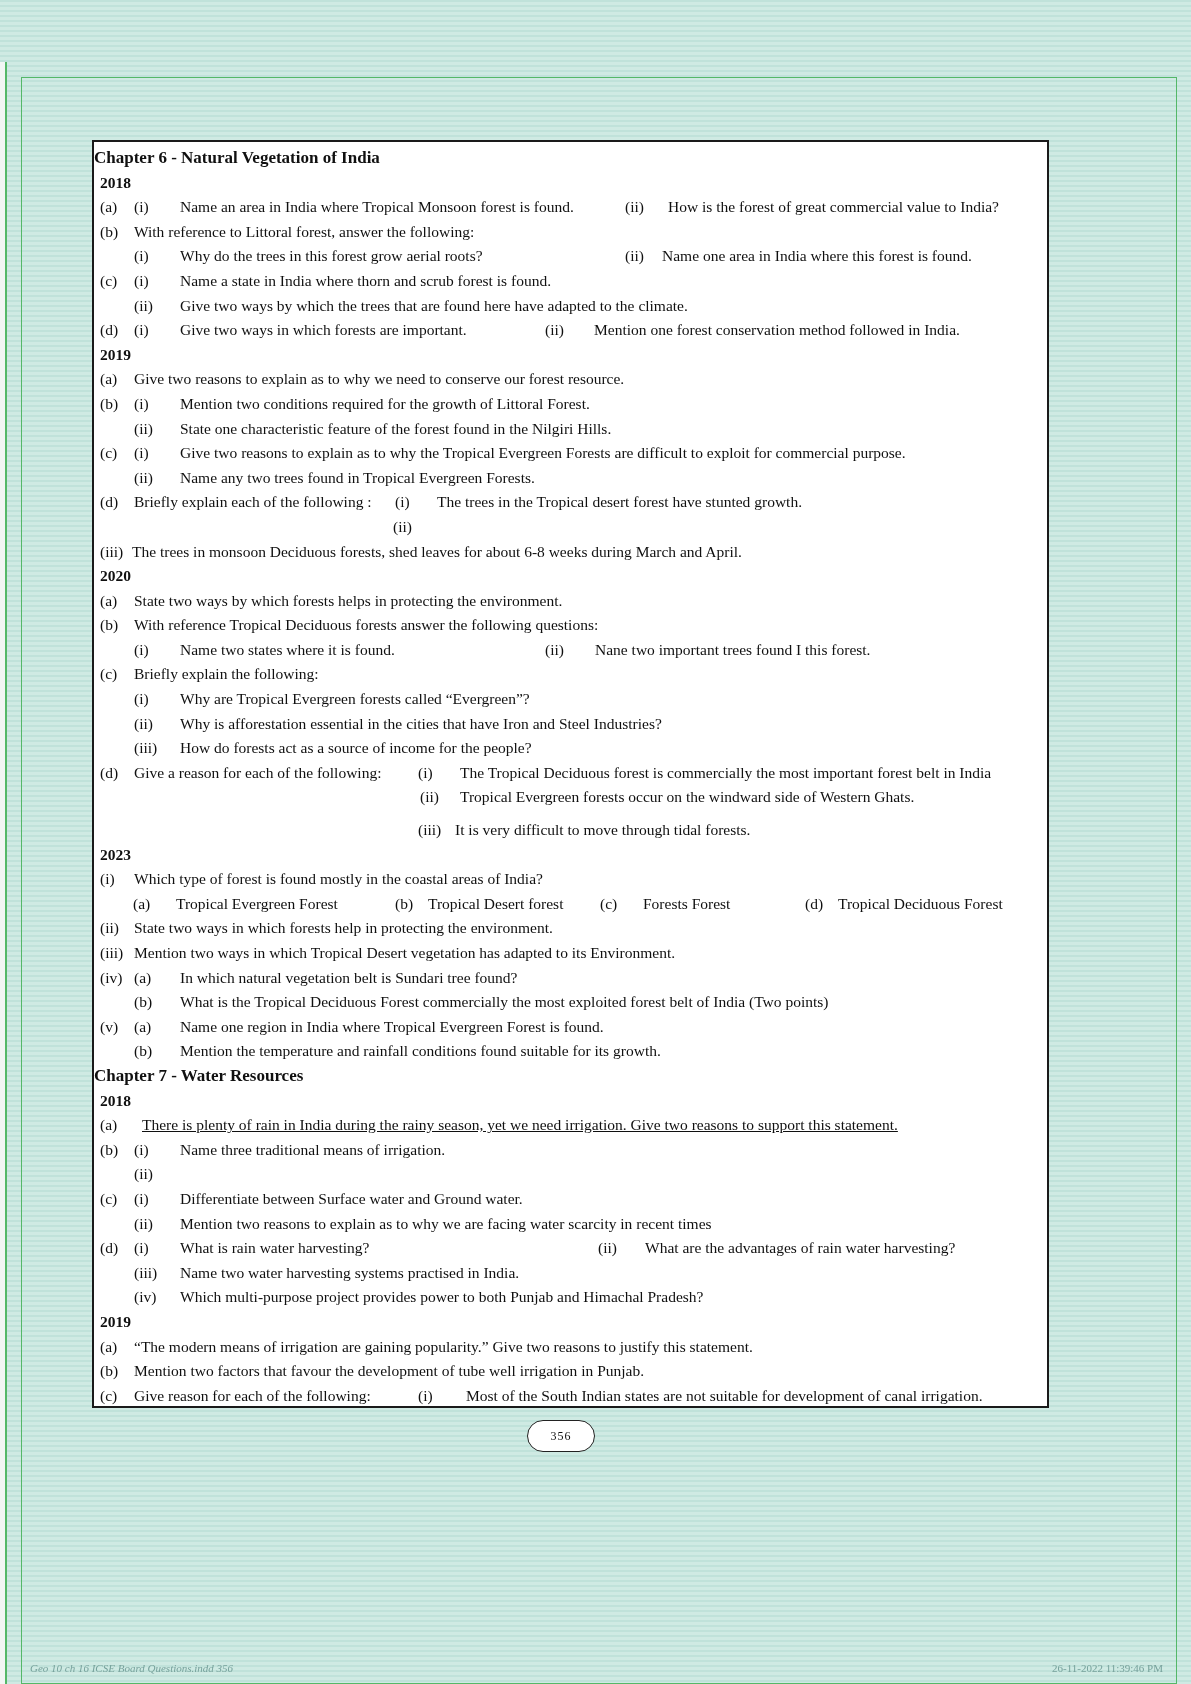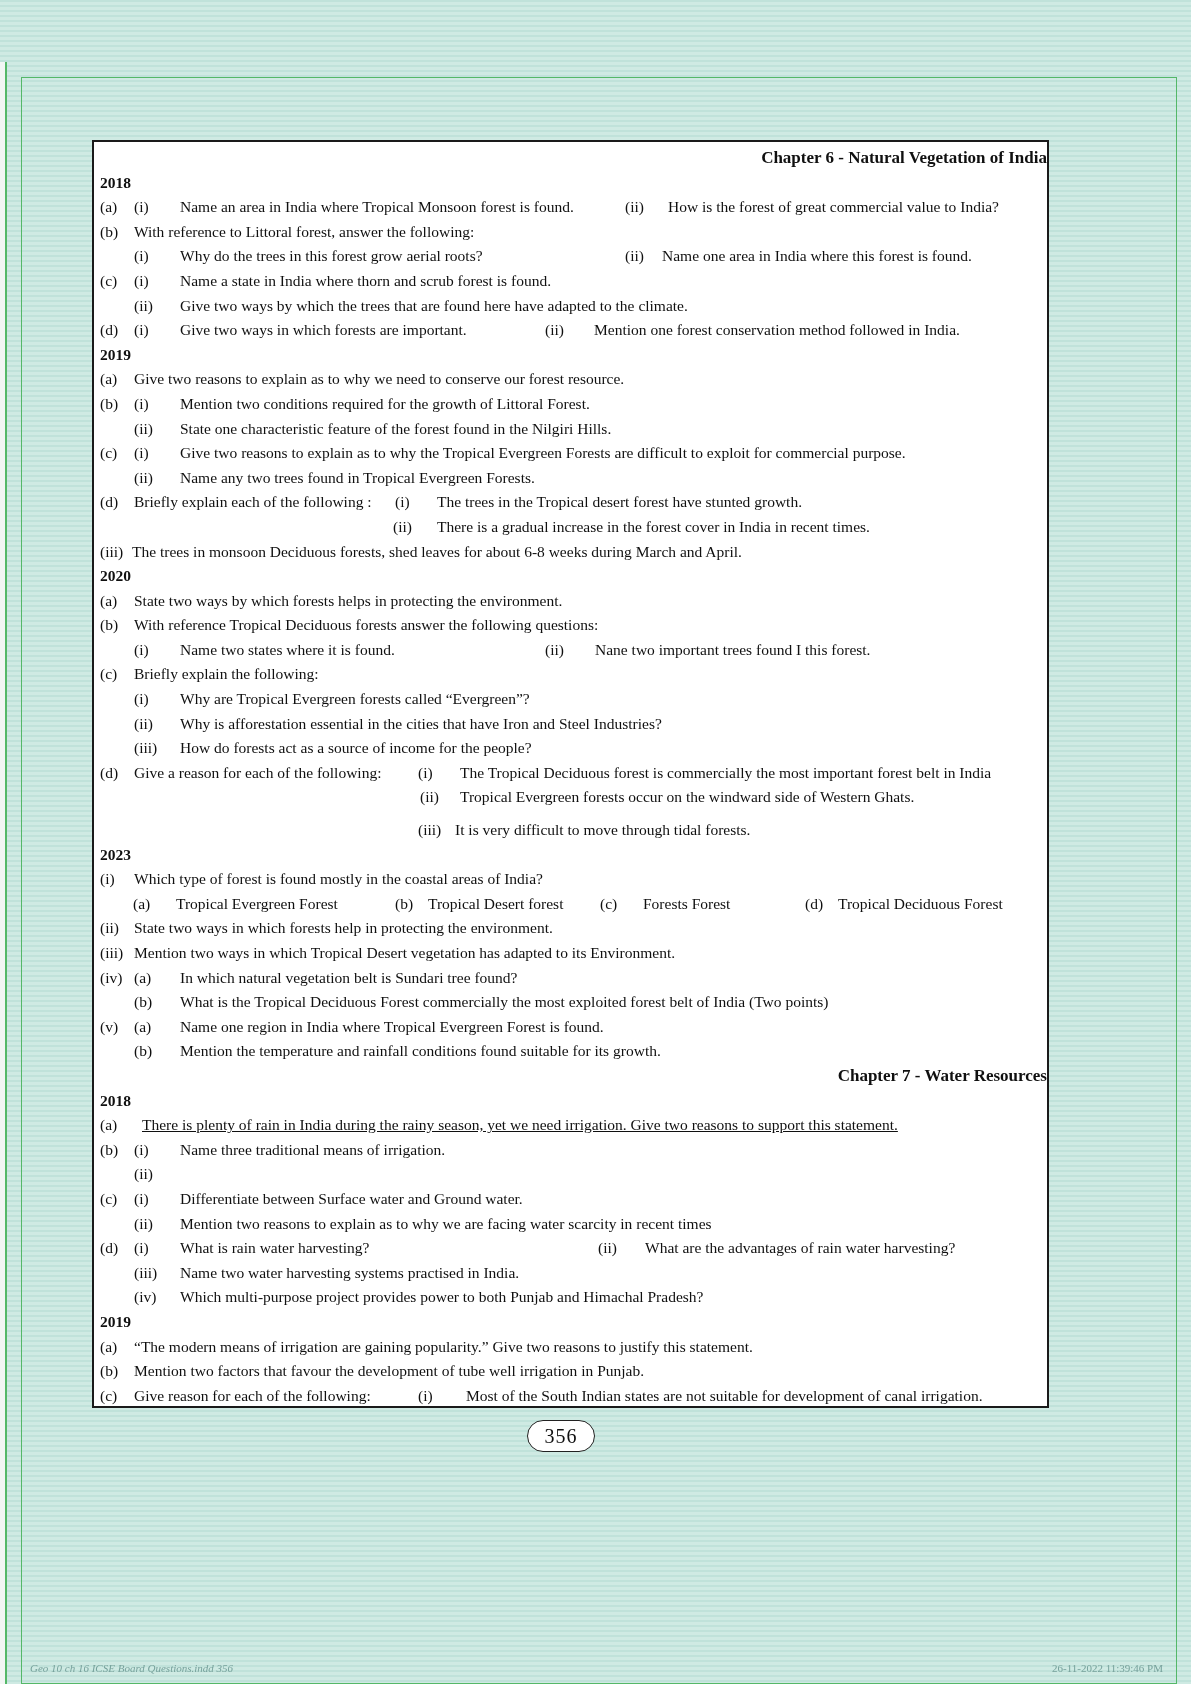--- a/index.html
+++ b/index.html
@@ -29,28 +29,28 @@
   .sheet{
     position:absolute;left:92px;top:140px;width:957px;height:1268px;
     background:#ffffff;border:2px solid #1a1a1a;
   }
   .doc{
     position:relative;width:100%;height:100%;padding-top:4px;
     font-size:15.5px;
   }
   .line{position:relative;height:24.6px;line-height:24.6px;white-space:nowrap;}
   .line.gap{margin-top:8px;}
-  .line.title{text-align:right;font-weight:bold;font-size:17px;}
+  .line.title{text-align:left;font-weight:bold;font-size:17px;}
   .line.year{padding-left:6px;font-weight:bold;}
   .seg{position:absolute;top:0;white-space:nowrap;}
   .page-badge{
     position:absolute;left:527px;top:1420px;width:68px;height:32px;
     background:#ffffff;border:1.6px solid #222222;border-radius:16px;
     display:flex;align-items:center;justify-content:center;
-    font-size:20px;letter-spacing:1px;
+    font-size:12px;letter-spacing:1px;
   }
   .footer{
     position:absolute;top:1662px;font-size:11px;color:var(--footer-ink);
     filter:blur(0.4px);white-space:nowrap;
   }
   .footer.left{left:30px;font-style:italic;}
   .footer.right{right:28px;}
 </style>
 </head>
 <body>
@@ -119,21 +119,20 @@
         <span class="seg" style="left: 86px;">Name any two trees found in Tropical Evergreen Forests.</span>
       </div>
       <div class="line q">
         <span class="seg" style="left: 6px;">(d)</span>
         <span class="seg" style="left: 40px;">Briefly explain each of the following :</span>
         <span class="seg" style="left: 301px;">(i)</span>
         <span class="seg" style="left: 343px;">The trees in the Tropical desert forest have stunted growth.</span>
       </div>
       <div class="line q">
         <span class="seg" style="left: 299px;">(ii)</span>
-        <span class="seg" style="left: 343px;">There is a gradual increase in the forest cover in India in recent times.</span>
       </div>
       <div class="line q">
         <span class="seg" style="left: 6px;">(iii)</span>
         <span class="seg" style="left: 38px;">The trees in monsoon Deciduous forests, shed leaves for about 6-8 weeks during March and April.</span>
       </div>
       <div class="line year">2020</div>
       <div class="line q">
         <span class="seg" style="left: 6px;">(a)</span>
         <span class="seg" style="left: 40px;">State two ways by which forests helps in protecting the environment.</span>
       </div>

